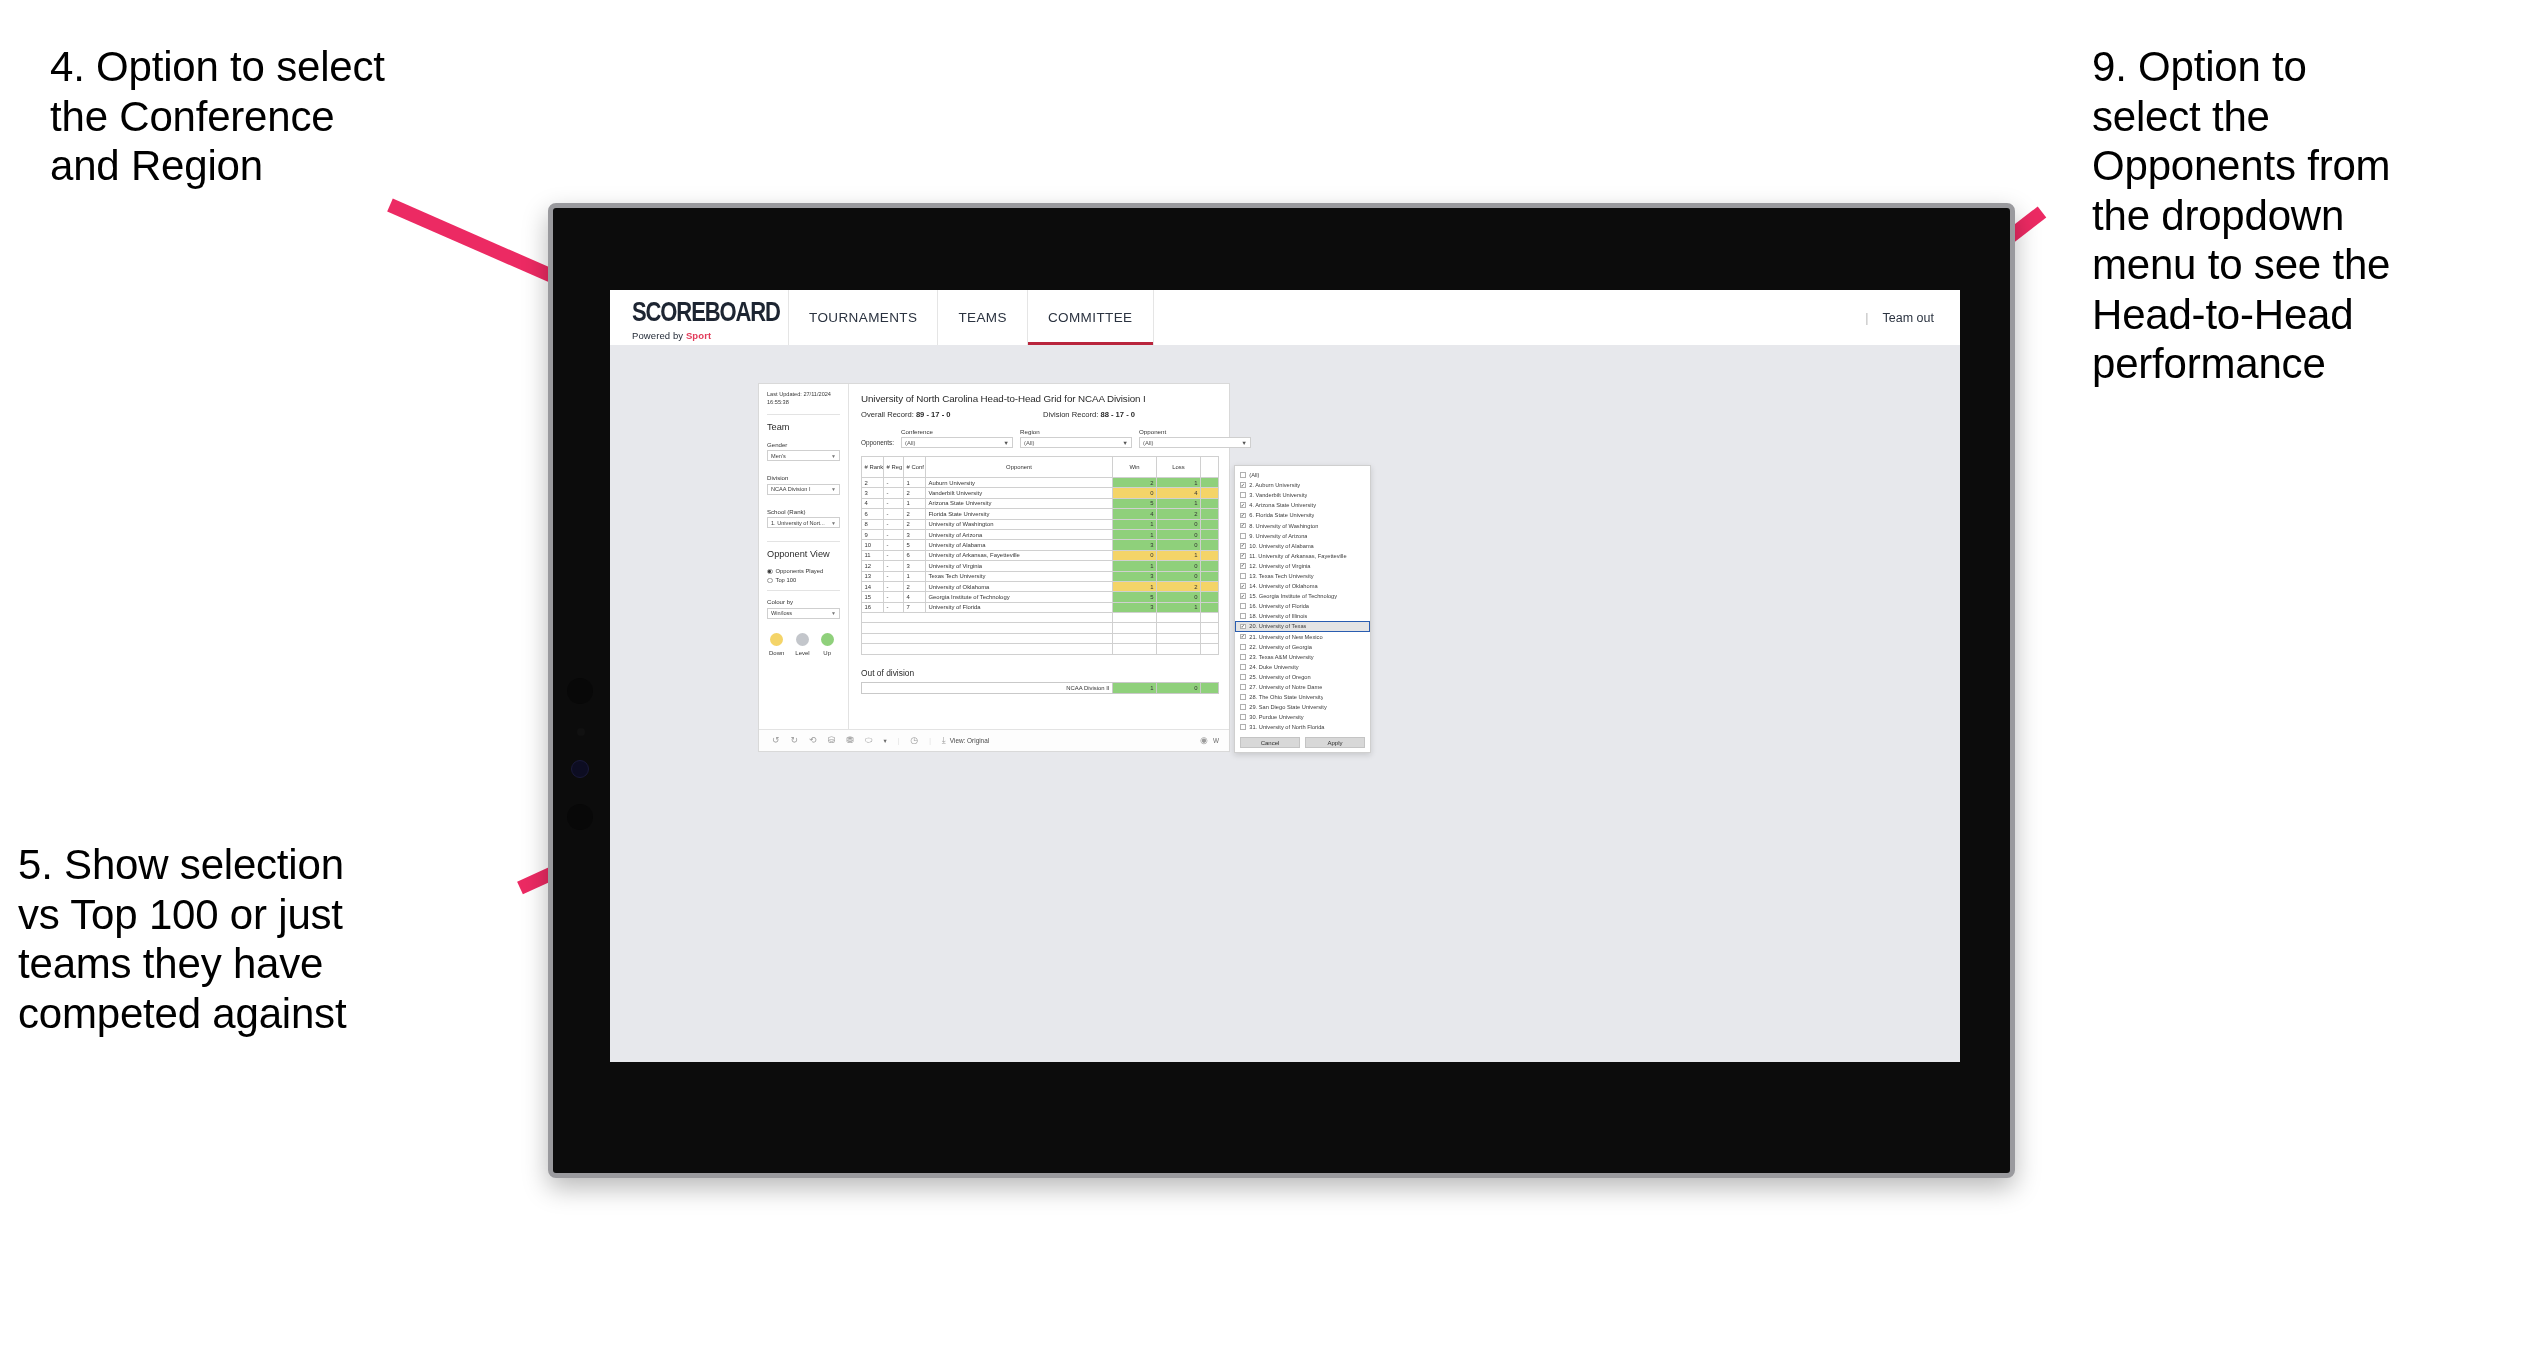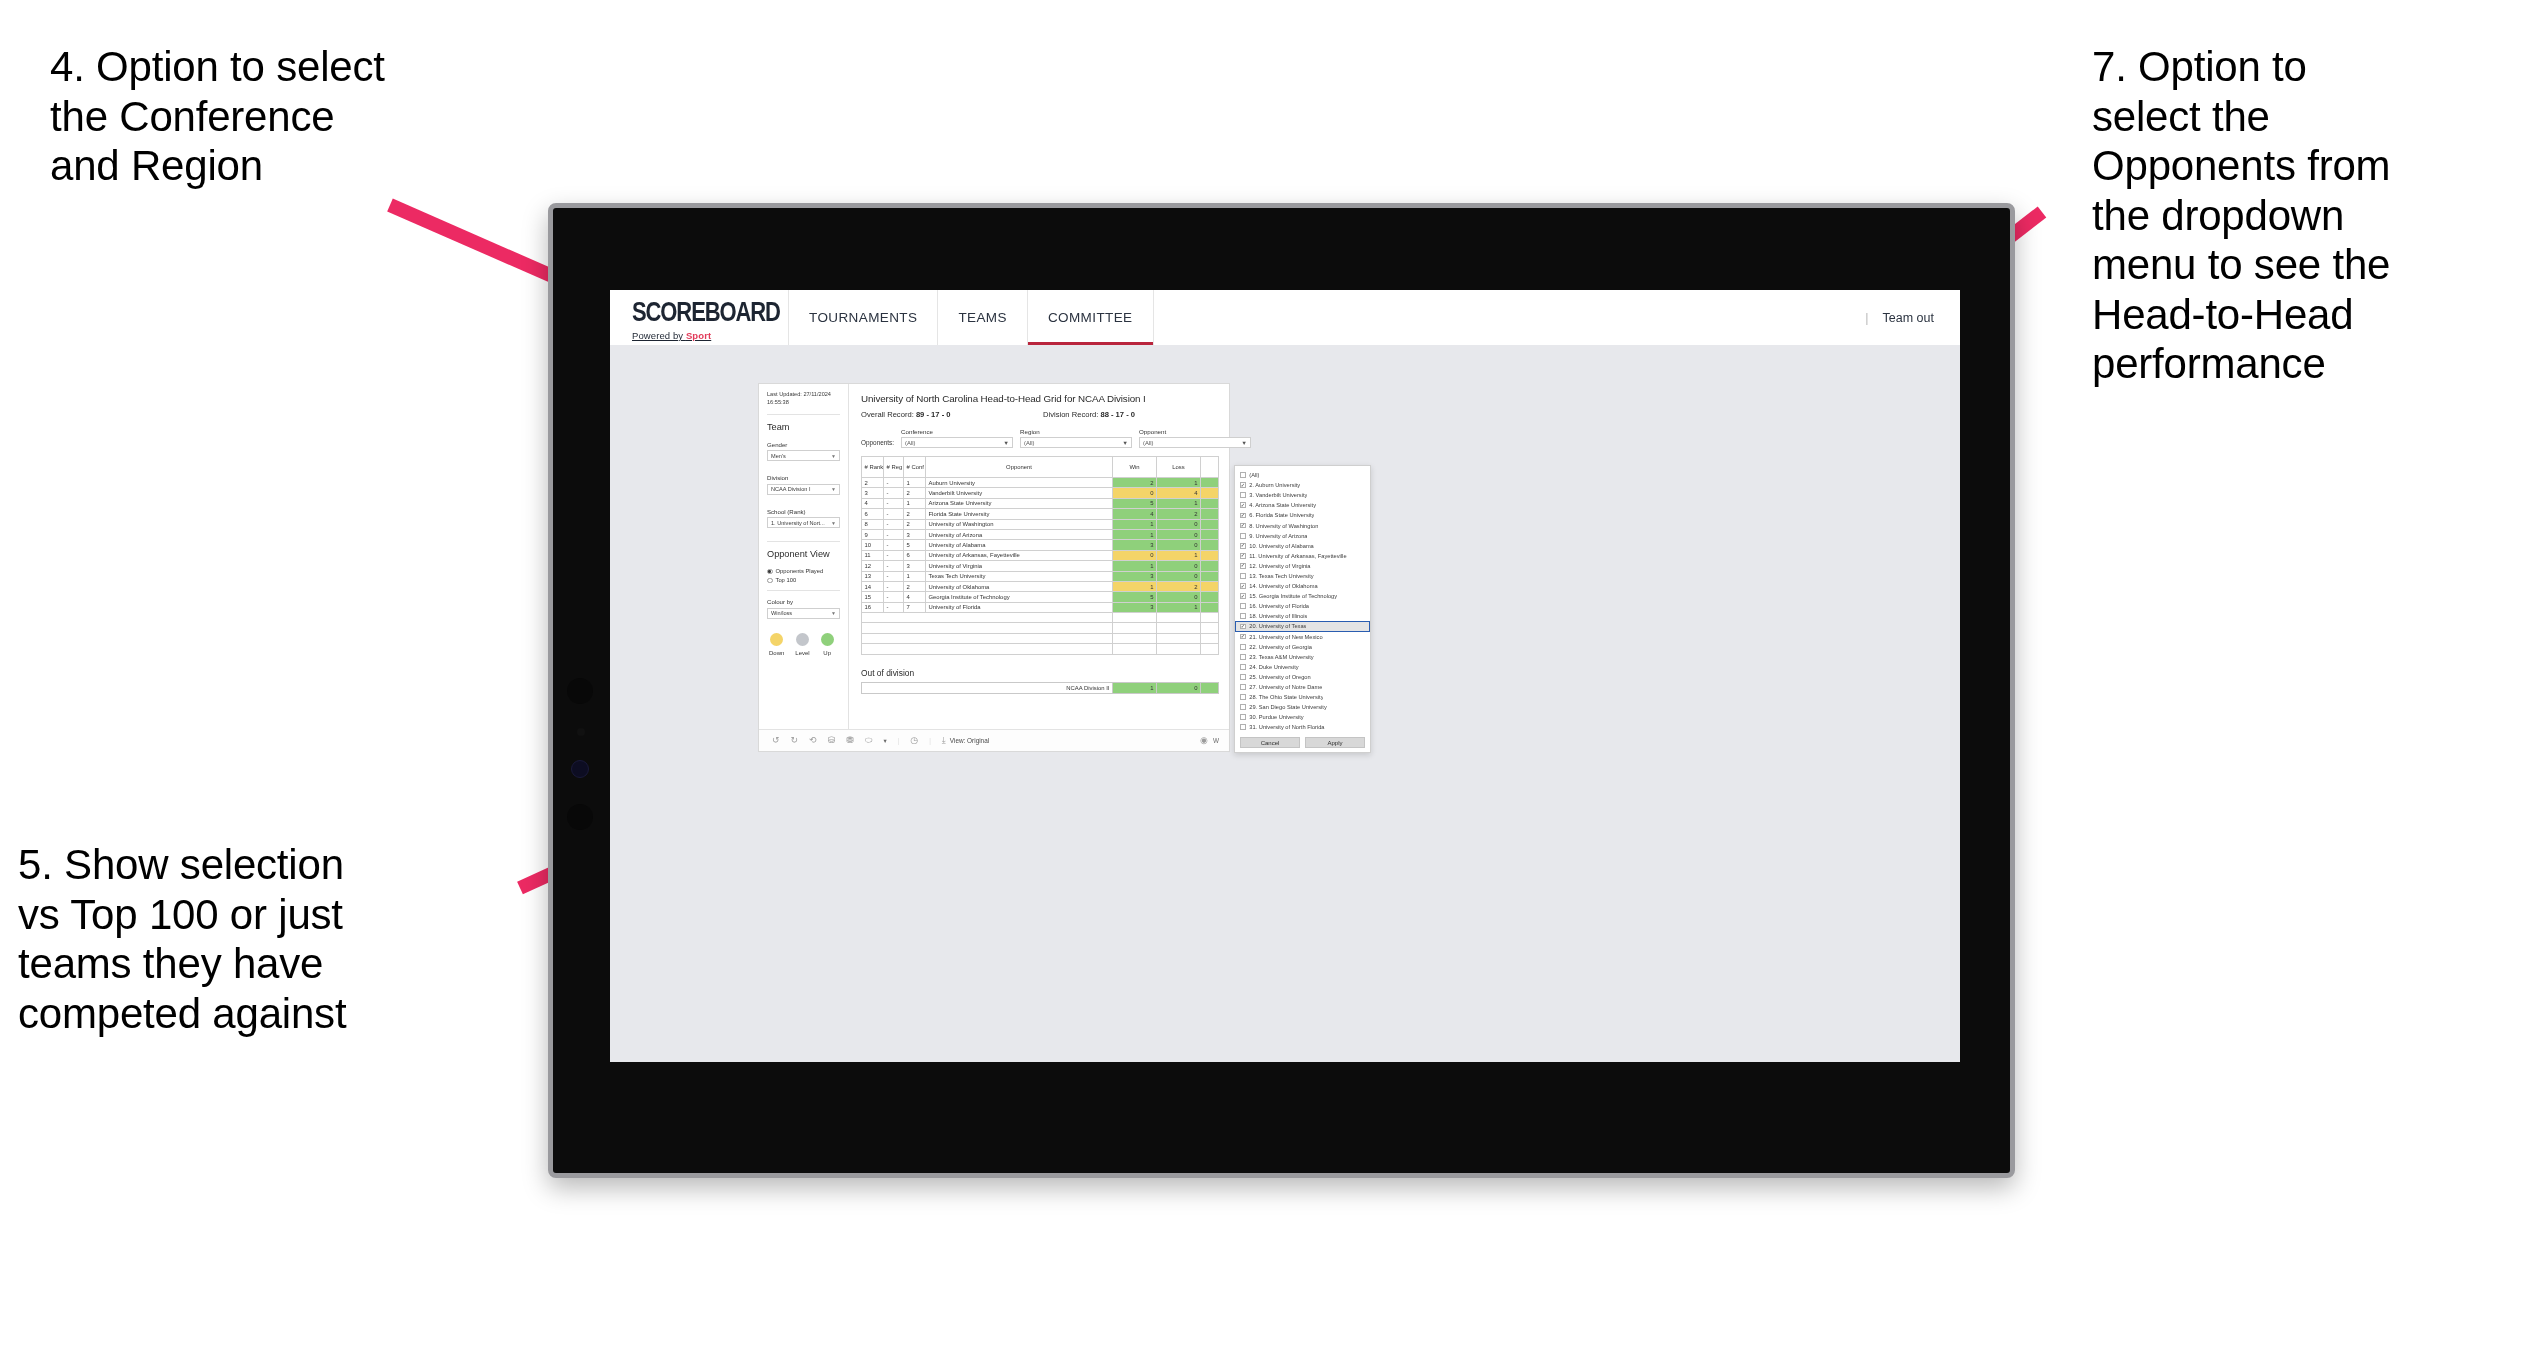--- a/index.html
+++ b/index.html
@@ -59,21 +59,21 @@
     position: relative;
   }
   .brand { padding: 7px 0 0 22px; width: 178px; }
   .brand .logo {
     font-family: "Liberation Sans", sans-serif;
     font-weight: 700; font-size: 22px; letter-spacing: -1.1px;
     color: #1d2532; line-height: 24px;
     transform: scaleY(1.25); transform-origin: left top;
   }
   .brand .powered {
-    font-size: 9.5px; color:#1d2532; margin-top:9px; letter-spacing:0.1px;text-decoration:underline;
+    font-size: 9.5px; color:#1d2532; margin-top:9px; letter-spacing:0.1px;
   }
   .brand .powered .accent { color:#e23b5a; font-weight:600; }
 
   .mainnav { display:flex; align-items:stretch; }
   .mainnav .item {
     display:flex; align-items:center; padding: 0 20px;
     font-size: 13.5px; color:#2b3340; letter-spacing:0.4px;
     border-left: 1px solid #e5e5e5;
     position: relative;
   }
@@ -208,21 +208,21 @@
 
 <div class="stage">
 
   <div class="anno" id="anno-4">4. Option to select
 the Conference
 and Region</div>
   <div class="anno" id="anno-5">5. Show selection
 vs Top 100 or just
 teams they have
 competed against</div>
-  <div class="anno" id="anno-6">7. Option to
+  <div class="anno" id="anno-6">9. Option to
 select the
 Opponents from
 the dropdown
 menu to see the
 Head-to-Head
 performance</div>
 
   <svg class="arrow-svg" viewBox="0 0 2533 1363">
     <defs>
       <marker id="ah" markerWidth="5" markerHeight="5" refX="2.2" refY="2.5" orient="auto">

